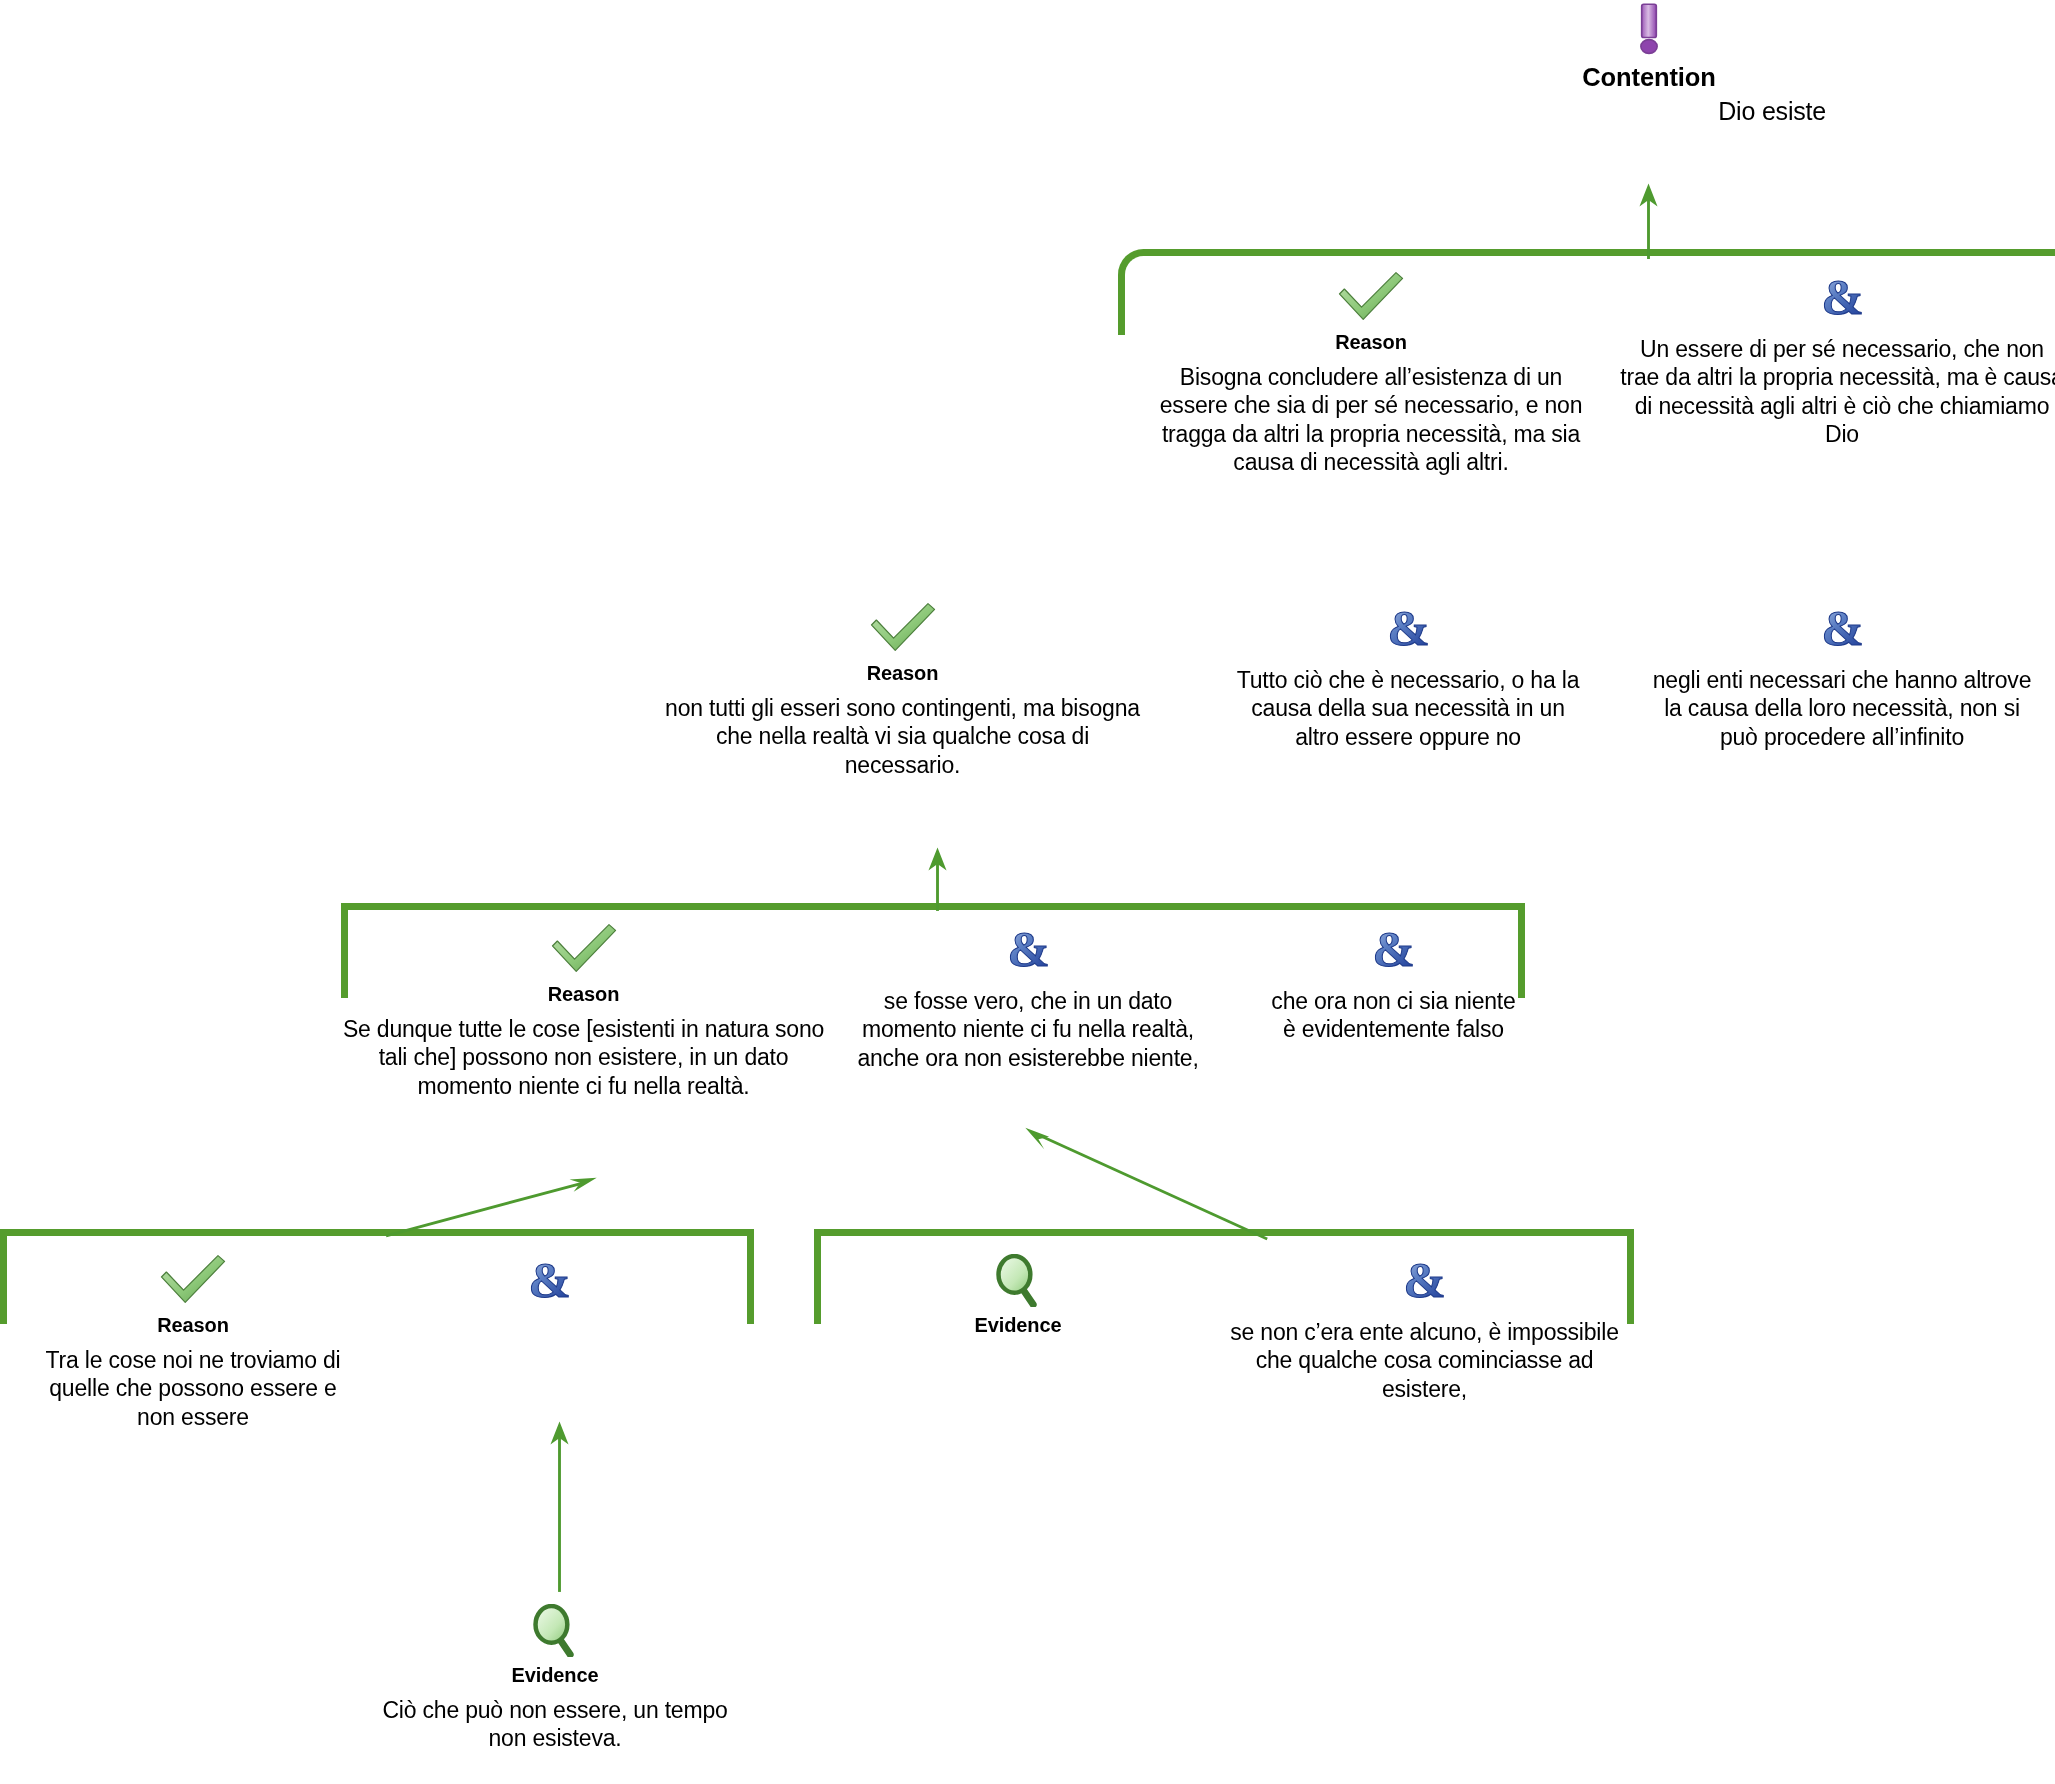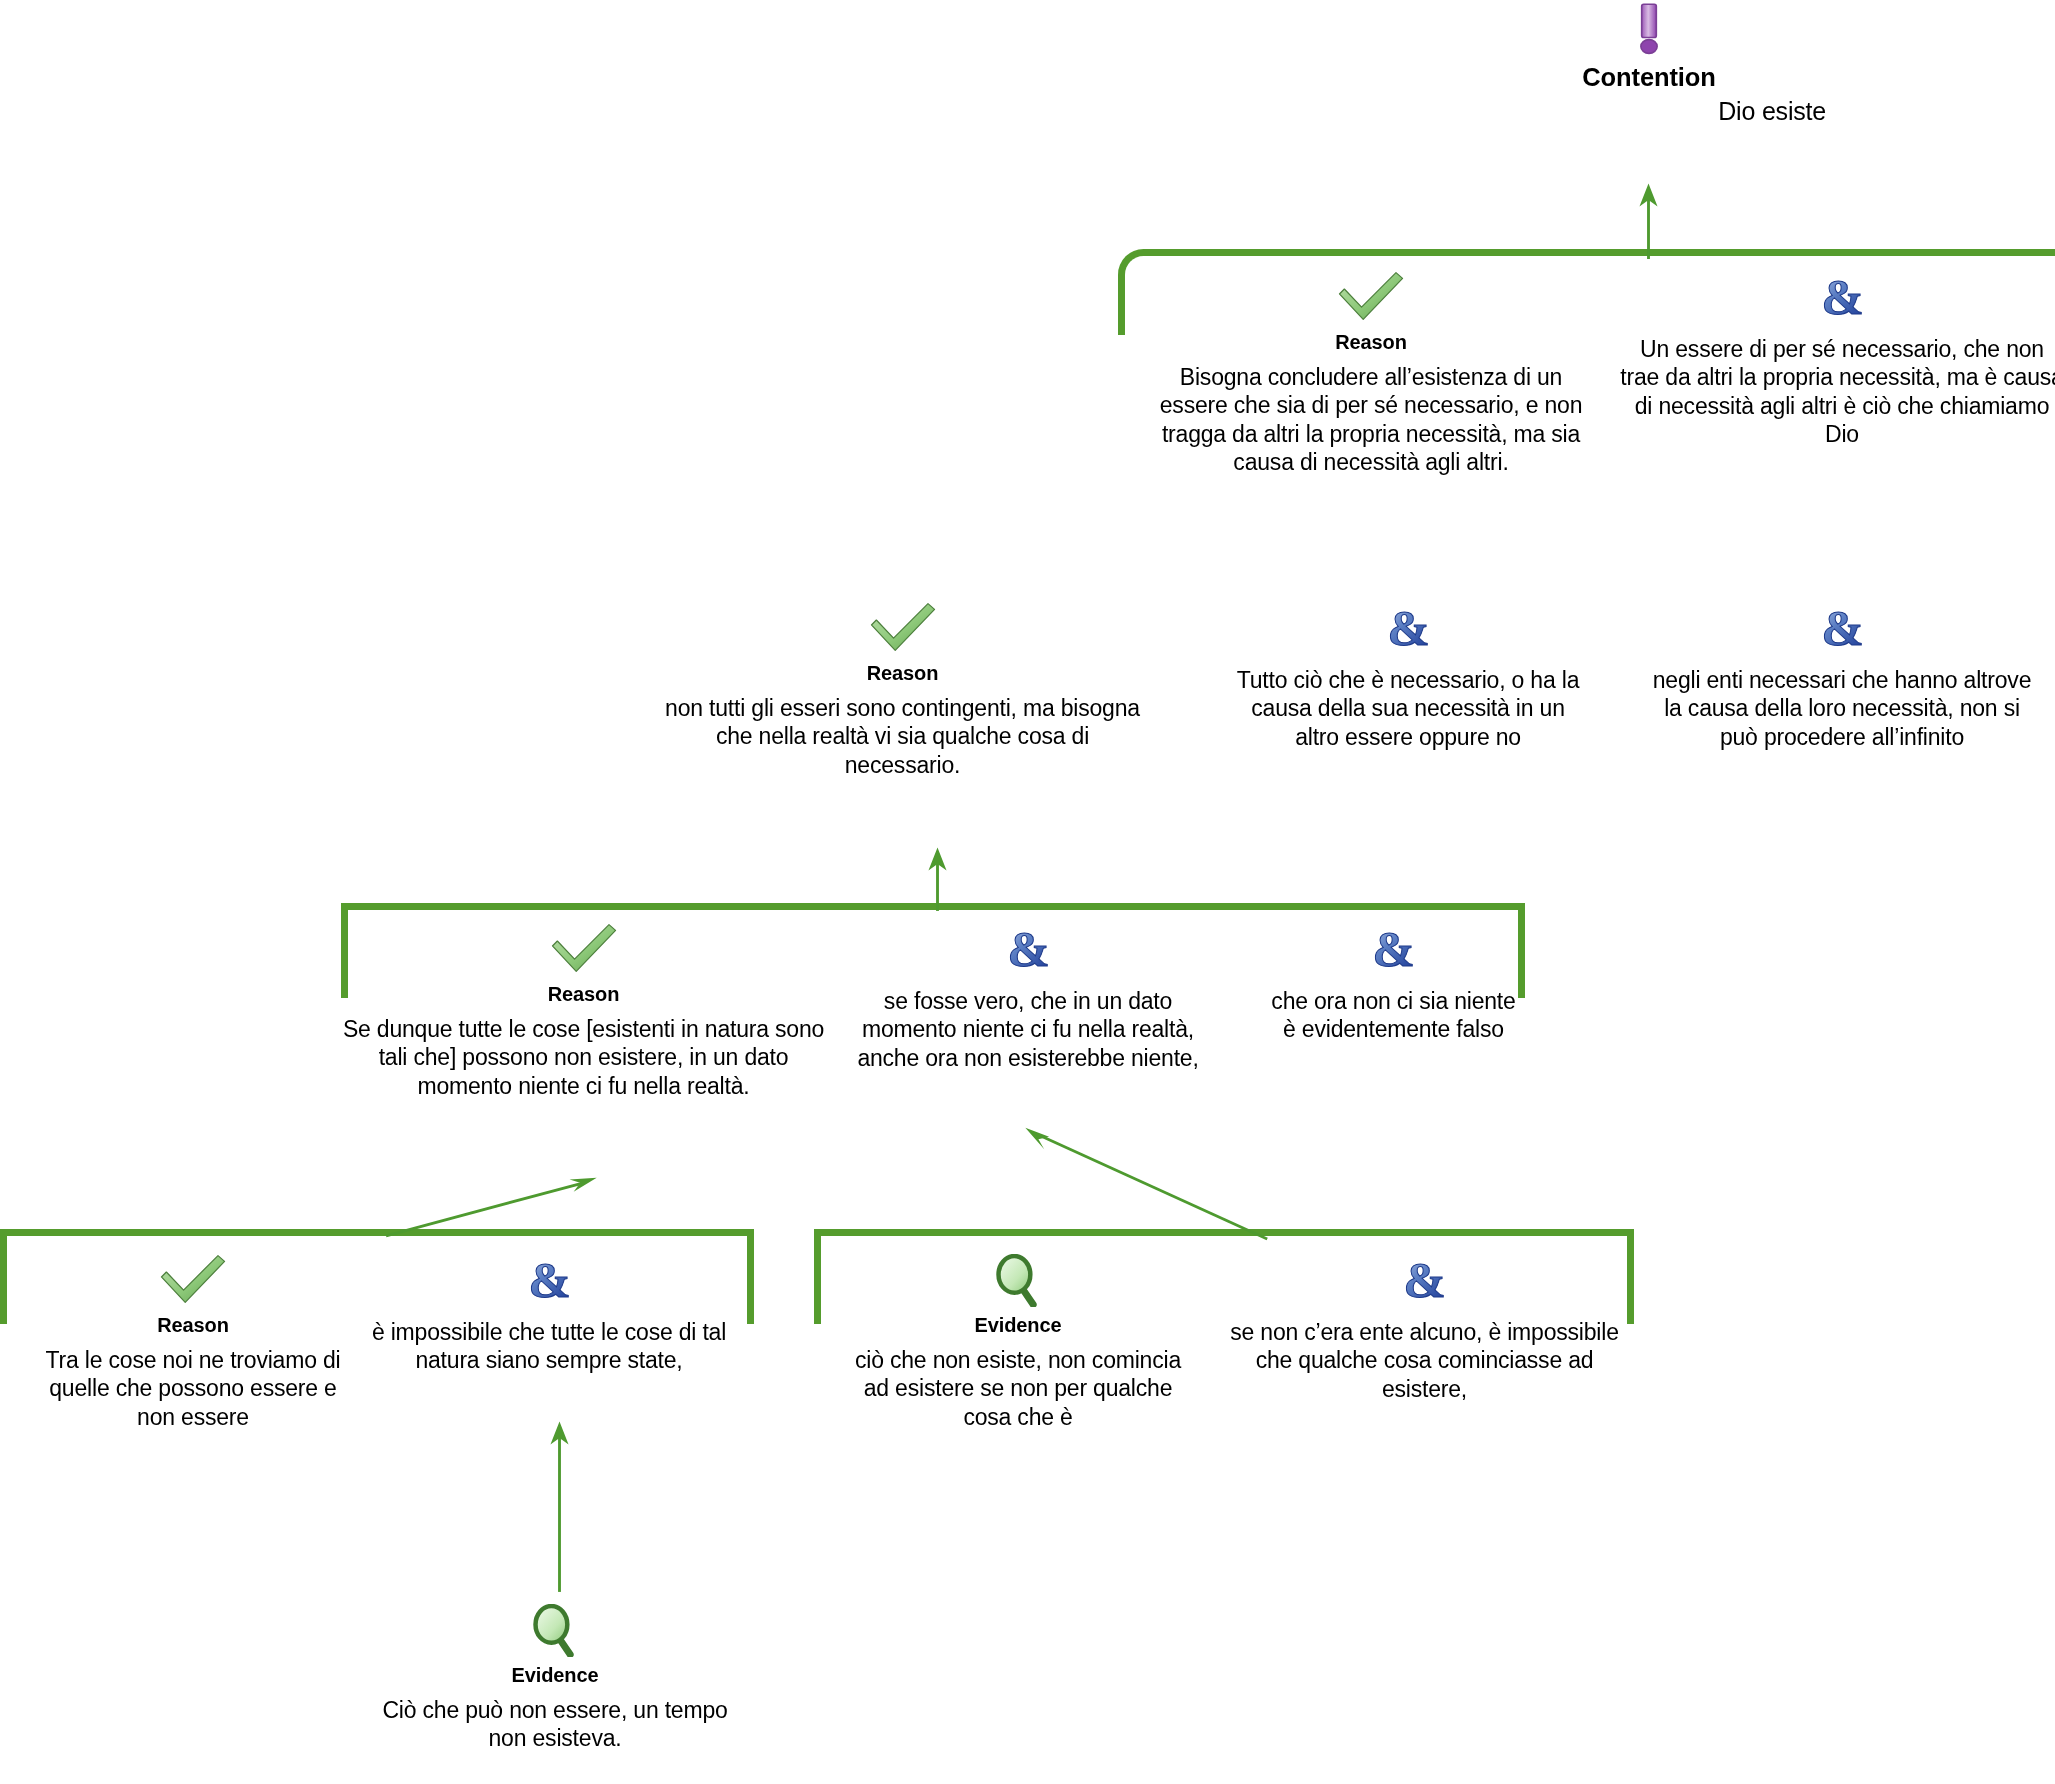--- a/index.html
+++ b/index.html
@@ -218,39 +218,37 @@
     <span class="body-text">Tra le cose noi ne troviamo di quelle che possono essere e non essere</span>
   </div>
 
   <div class="node" style="left:370px; top:1254px; width:358px;">
     <span class="icon">
       <svg width="45" height="50" viewBox="0 0 110 122">
         <text x="55" y="106" text-anchor="middle" font-family="'Liberation Serif', serif" font-size="124" font-weight="bold" fill="url(#ag1)" stroke="#1E3A8A" stroke-width="2.5">&amp;</text>
       </svg>
     </span>
 
-    <span class="body-text" style="margin-top:10.7px;">è impossibile che tutte le cose di tal natura siano sempre state,</span>
   </div>
 
   <div class="node" style="left:841px; top:1254px; width:354px;">
     <span class="icon">
       <svg width="49" height="53" viewBox="0 0 120 130">
         <defs>
           <linearGradient id="mg1" x1="0" y1="0" x2="1" y2="1">
             <stop offset="0%" stop-color="#F0FBEC"></stop>
             <stop offset="60%" stop-color="#C4E8B6"></stop>
             <stop offset="100%" stop-color="#8CC878"></stop>
           </linearGradient>
         </defs>
         <line x1="62" y1="74" x2="96" y2="124" stroke="#3E7A2E" stroke-width="17" stroke-linecap="round"></line>
         <ellipse cx="50" cy="50" rx="39" ry="45" fill="url(#mg1)" stroke="#3E7A2E" stroke-width="11"></ellipse>
       </svg>
     </span>
     <span class="type-label">Evidence</span>
-    <span class="body-text">ciò che non esiste, non comincia ad esistere se non per qualche cosa che è</span>
   </div>
 
   <div class="node" style="left:1229px; top:1254px; width:391px;">
     <span class="icon">
       <svg width="45" height="50" viewBox="0 0 110 122">
         <text x="55" y="106" text-anchor="middle" font-family="'Liberation Serif', serif" font-size="124" font-weight="bold" fill="url(#ag1)" stroke="#1E3A8A" stroke-width="2.5">&amp;</text>
       </svg>
     </span>
 
     <span class="body-text" style="margin-top:10.7px;">se non c’era ente alcuno, è impossibile che qualche cosa cominciasse ad esistere,</span>

